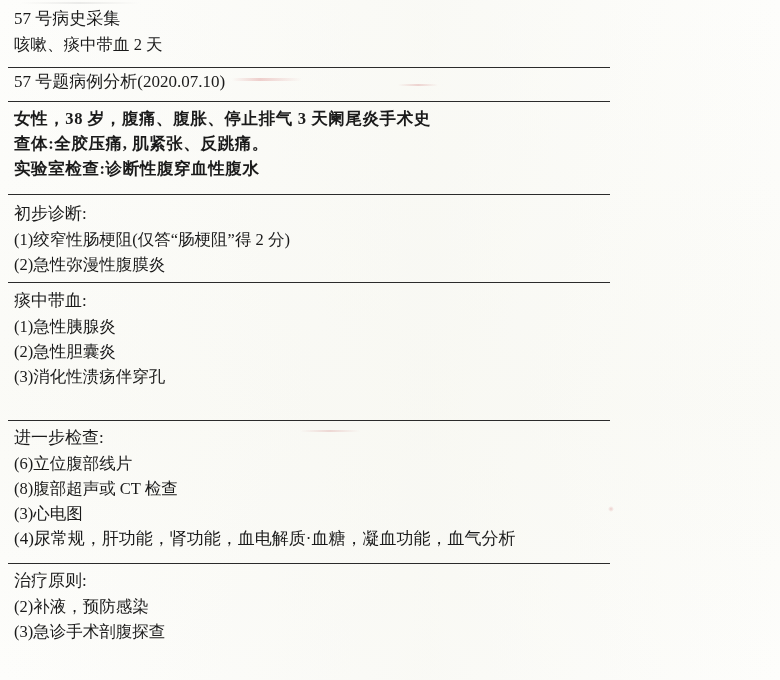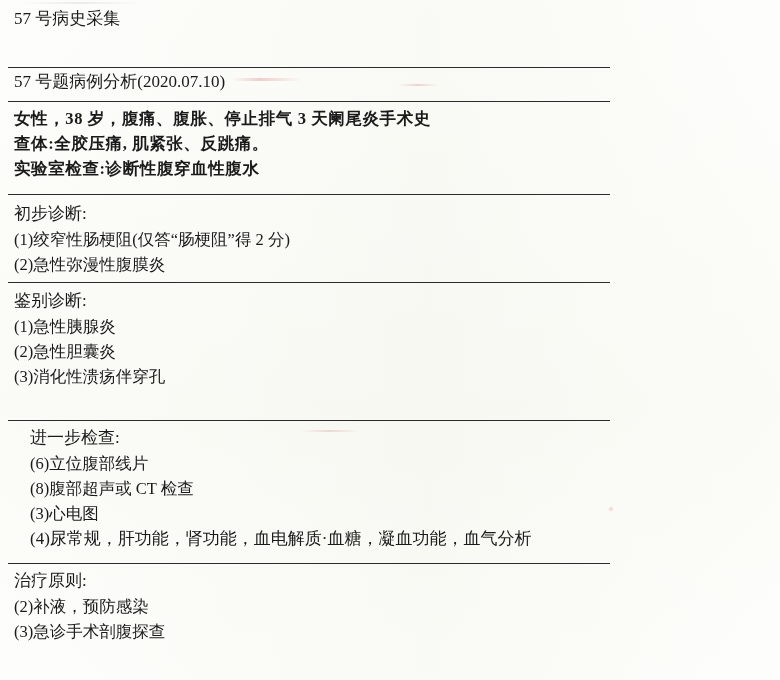--- a/index.html
+++ b/index.html
@@ -96,20 +96,21 @@
   <div class="smudge s5"></div>
   <div class="smudge s1"></div>
   <div class="smudge s2"></div>
   <div class="smudge s3"></div>
   <div class="smudge s4"></div>
 
   <div class="doc">
 
     <div class="block" style="top:0px;">
       <div class="line heading">57 号病史采集</div>
+      <div class="line">咳嗽、痰中带血 2 天</div>
     </div>
     <div class="rule" style="top:61px;"></div>
 
     <div class="block" style="top:63px;">
       <div class="line heading">57 号题病例分析(2020.07.10)</div>
     </div>
     <div class="rule" style="top:95px;"></div>
 
     <div class="block" style="top:100px;">
       <div class="line wide">女性，38 岁，腹痛、腹胀、停止排气 3 天阑尾炎手术史</div>
@@ -119,28 +120,28 @@
     <div class="rule" style="top:188px;"></div>
 
     <div class="block" style="top:195px;">
       <div class="line heading">初步诊断:</div>
       <div class="line">(1)绞窄性肠梗阻(仅答“肠梗阻”得 2 分)</div>
       <div class="line">(2)急性弥漫性腹膜炎</div>
     </div>
     <div class="rule" style="top:276px;"></div>
 
     <div class="block" style="top:282px;">
-      <div class="line heading">鉴别诊断:</div>
+      <div class="line heading">痰中带血:</div>
       <div class="line">(1)急性胰腺炎</div>
       <div class="line">(2)急性胆囊炎</div>
       <div class="line">(3)消化性溃疡伴穿孔</div>
     </div>
     <div class="rule" style="top:414px;"></div>
 
-    <div class="block" style="top:419px;margin-left:16px;">
+    <div class="block" style="top:419px;">
       <div class="line heading">进一步检查:</div>
       <div class="line">(6)立位腹部线片</div>
       <div class="line">(8)腹部超声或 CT 检查</div>
       <div class="line">(3)心电图</div>
       <div class="line small">(4)尿常规，肝功能，肾功能，血电解质·血糖，凝血功能，血气分析</div>
     </div>
     <div class="rule" style="top:557px;"></div>
 
     <div class="block" style="top:562px;">
       <div class="line heading">治疗原则:</div>

